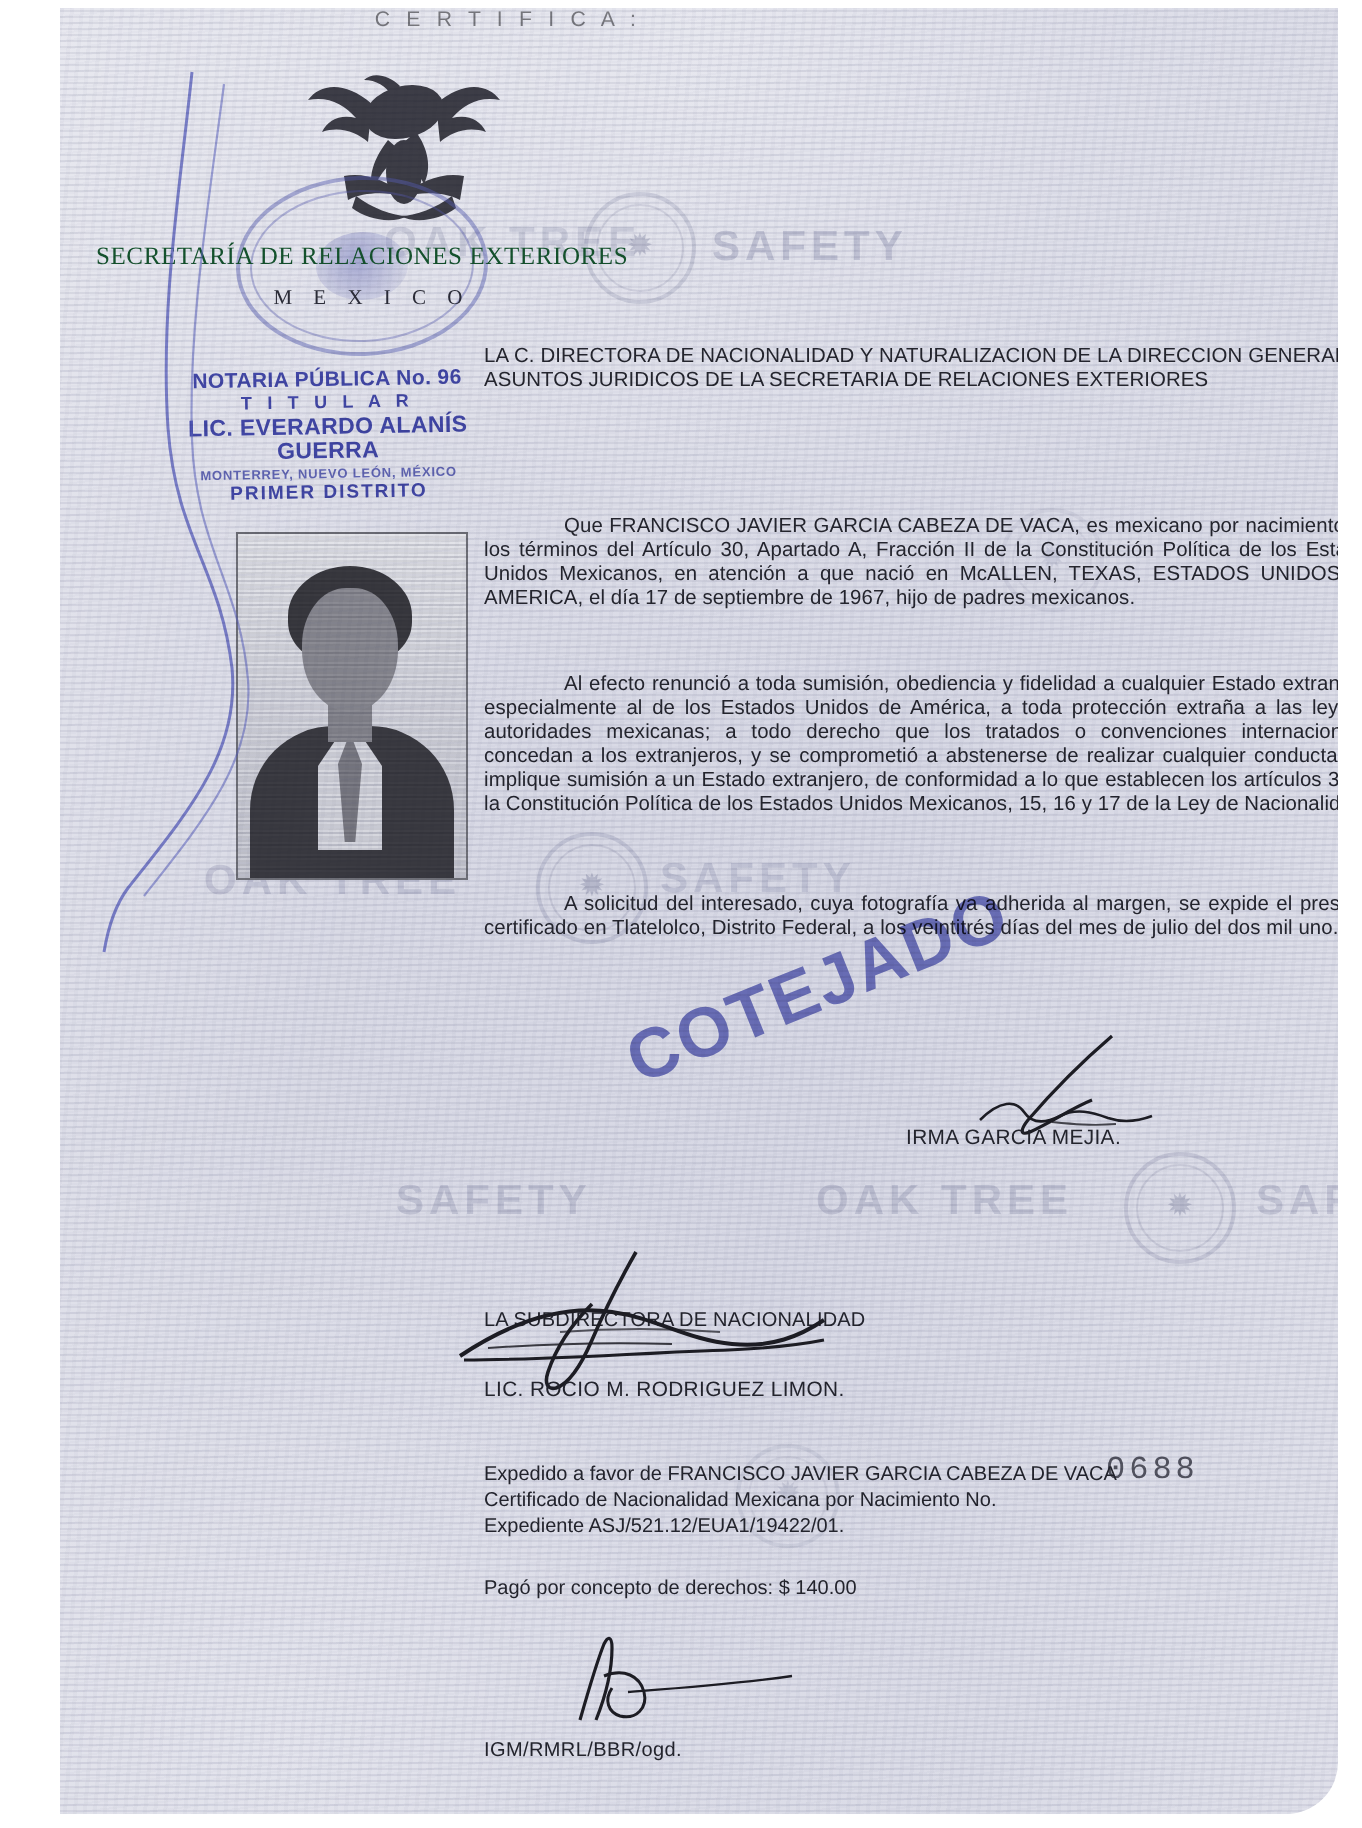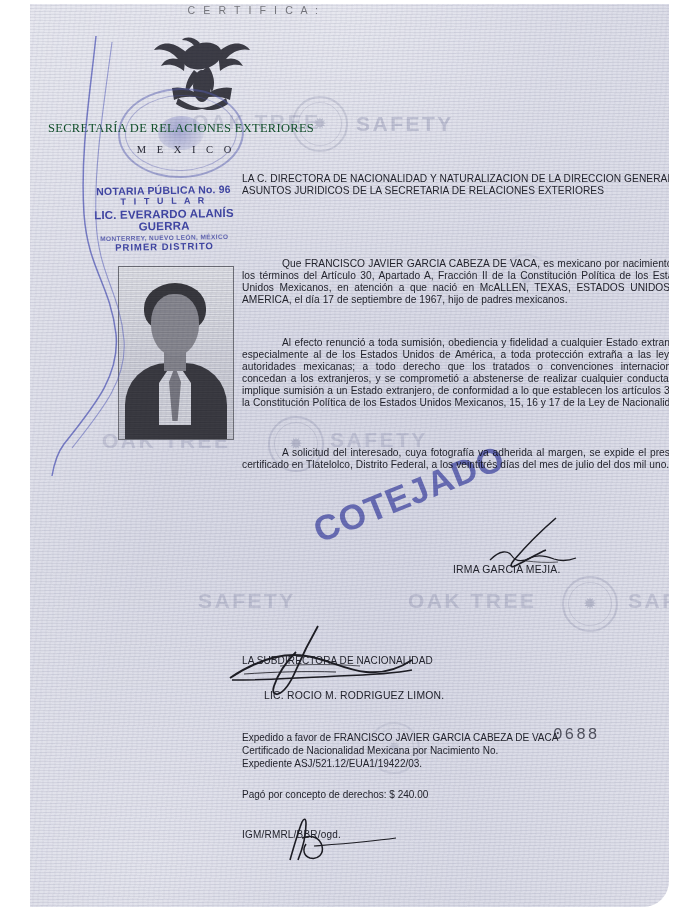--- a/index.html
+++ b/index.html
@@ -198,33 +198,33 @@
   #signer1{
     position:absolute;left:423px;top:560px;
     font-size:10.4px;color:#23242d;letter-spacing:.2px;
   }
   #sub-title{
     position:absolute;left:212px;top:614px;width:300px;
     font-size:10px;color:#23242d;line-height:13px;letter-spacing:.1px;margin-top:36px;
   }
   #signer2{
     position:absolute;left:212px;top:686px;
-    font-size:10.4px;color:#23242d;letter-spacing:.2px;margin-left:22px;
+    font-size:10.4px;color:#23242d;letter-spacing:.2px;
   }
 
   #footer{
     position:absolute;left:212px;top:727px;width:400px;
     font-size:10px;line-height:13.2px;color:#23242d;
   }
   #paid{
     position:absolute;left:212px;top:785px;
     font-size:10px;color:#23242d;
   }
   #initials{
-    position:absolute;left:212px;top:777px;
+    position:absolute;left:212px;top:818px;
     font-size:10px;color:#23242d;letter-spacing:.2px;margin-top:48px;
   }
   #certnum{
     position:absolute;left:523px;top:722px;
     font-family:"Liberation Mono",monospace;
     font-size:16px;letter-spacing:2px;color:#3a3b48;
     opacity:.85;
   }
 
   
@@ -350,23 +350,23 @@
       <path d="M22 58 C54 58 92 56 128 54 C158 53 182 52 202 48" fill="none" stroke="#1d1d24" stroke-width="1.5"></path>
       <path d="M34 52 C62 50 96 49 126 50" fill="none" stroke="#1d1d24" stroke-width="1" opacity=".85"></path>
       <path d="M70 44 C96 42 124 42 150 44" fill="none" stroke="#1d1d24" stroke-width="1" opacity=".7"></path>
     </svg>
     <div id="signer2">LIC. ROCIO M. RODRIGUEZ LIMON.</div>
 
     <div id="certnum">0688</div>
     <div id="footer">
       <div>Expedido a favor de FRANCISCO JAVIER GARCIA CABEZA DE VACA</div>
       <div>Certificado de Nacionalidad Mexicana por Nacimiento No.</div>
-      <div>Expediente ASJ/521.12/EUA1/19422/03.</div>
-    </div>
-    <div id="paid">Pagó por concepto de derechos: $ 240.00</div>
+      <div>Expediente ASJ/521.12/EUA1/19422/01.</div>
+    </div>
+    <div id="paid">Pagó por concepto de derechos: $ 140.00</div>
     <div id="initials">IGM/RMRL/BBR/ogd.</div>
 
     <svg class="sig" style="left:238px;top:812px;width:160px;height:48px;" viewBox="0 0 160 48">
       <path d="M22 44 C26 30 30 16 34 6 C36 2 38 2 38 8 C38 20 34 34 30 44" fill="none" stroke="#1d1d24" stroke-width="1.6"></path>
       <path d="M34 22 C44 18 52 22 54 30 C56 38 50 44 42 42 C36 40 34 34 38 28" fill="none" stroke="#1d1d24" stroke-width="1.5"></path>
       <path d="M46 30 C72 28 100 26 128 22" fill="none" stroke="#1d1d24" stroke-width="1.2"></path>
     </svg>
 
     <div class="scanlines"></div>
     <div class="noise"></div>

